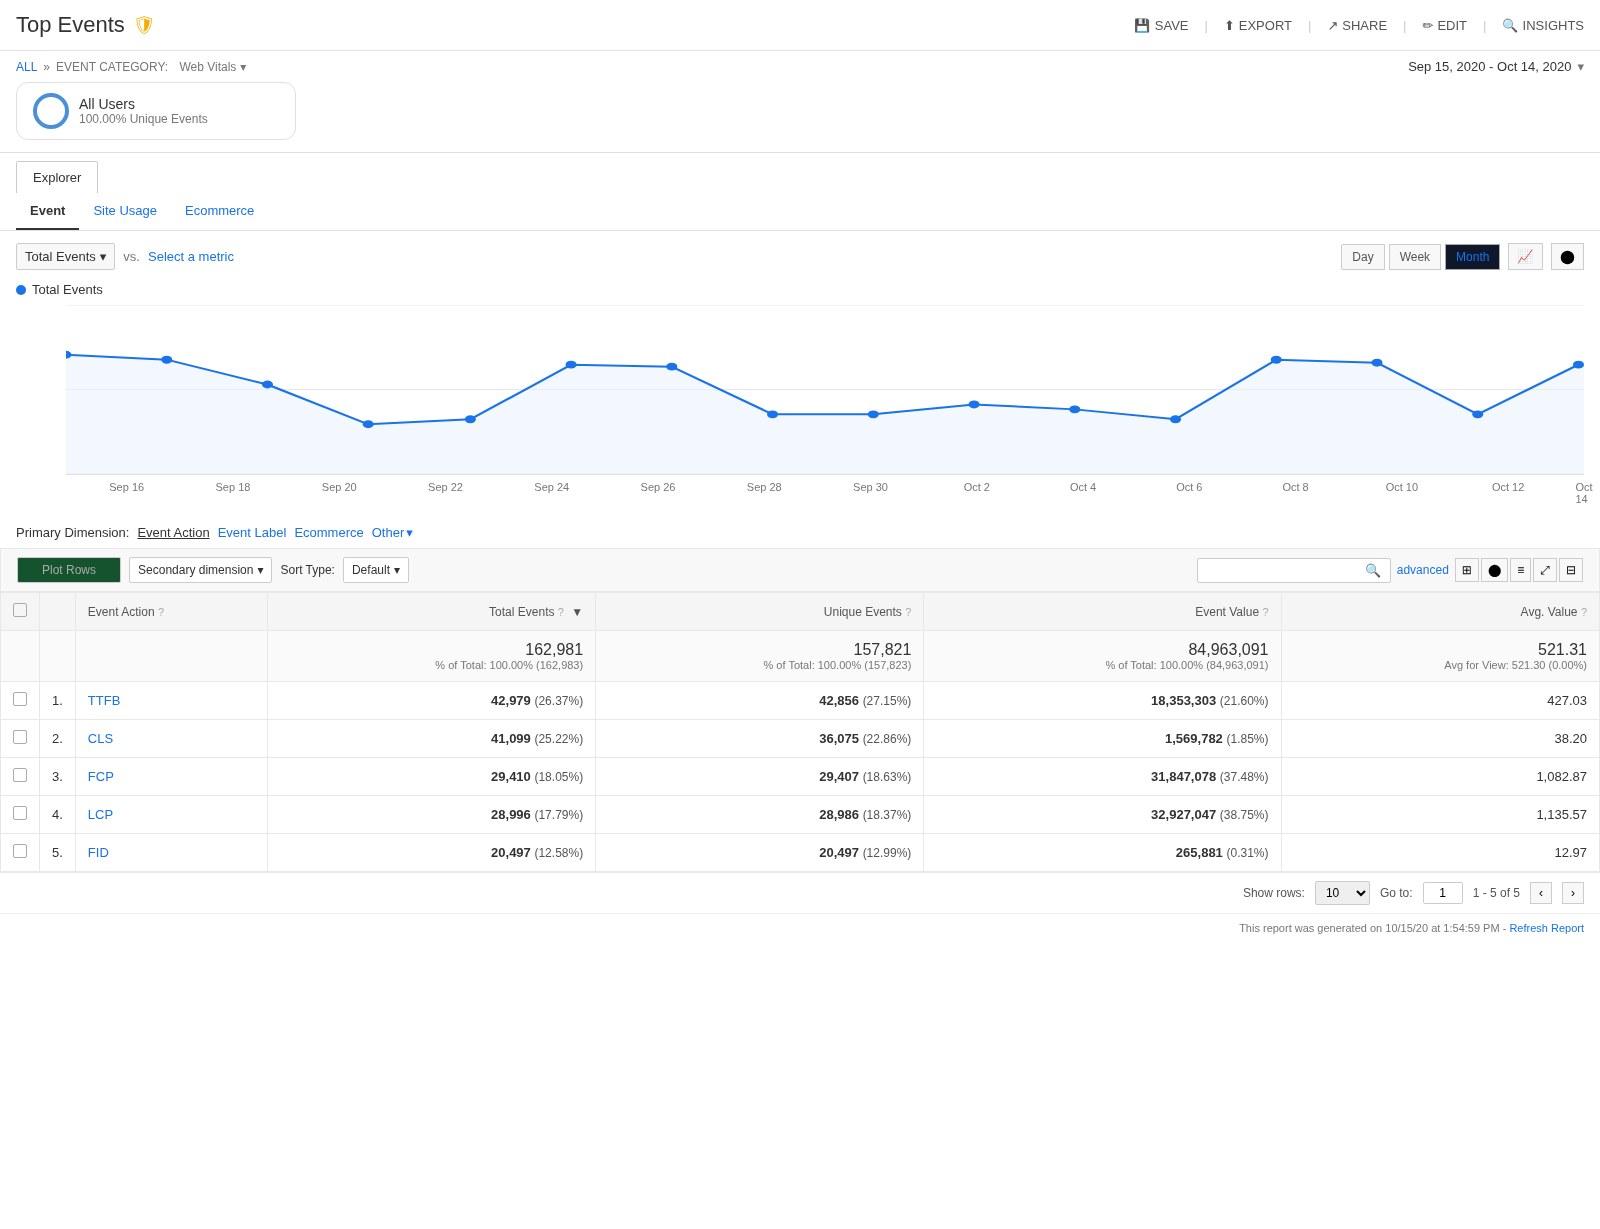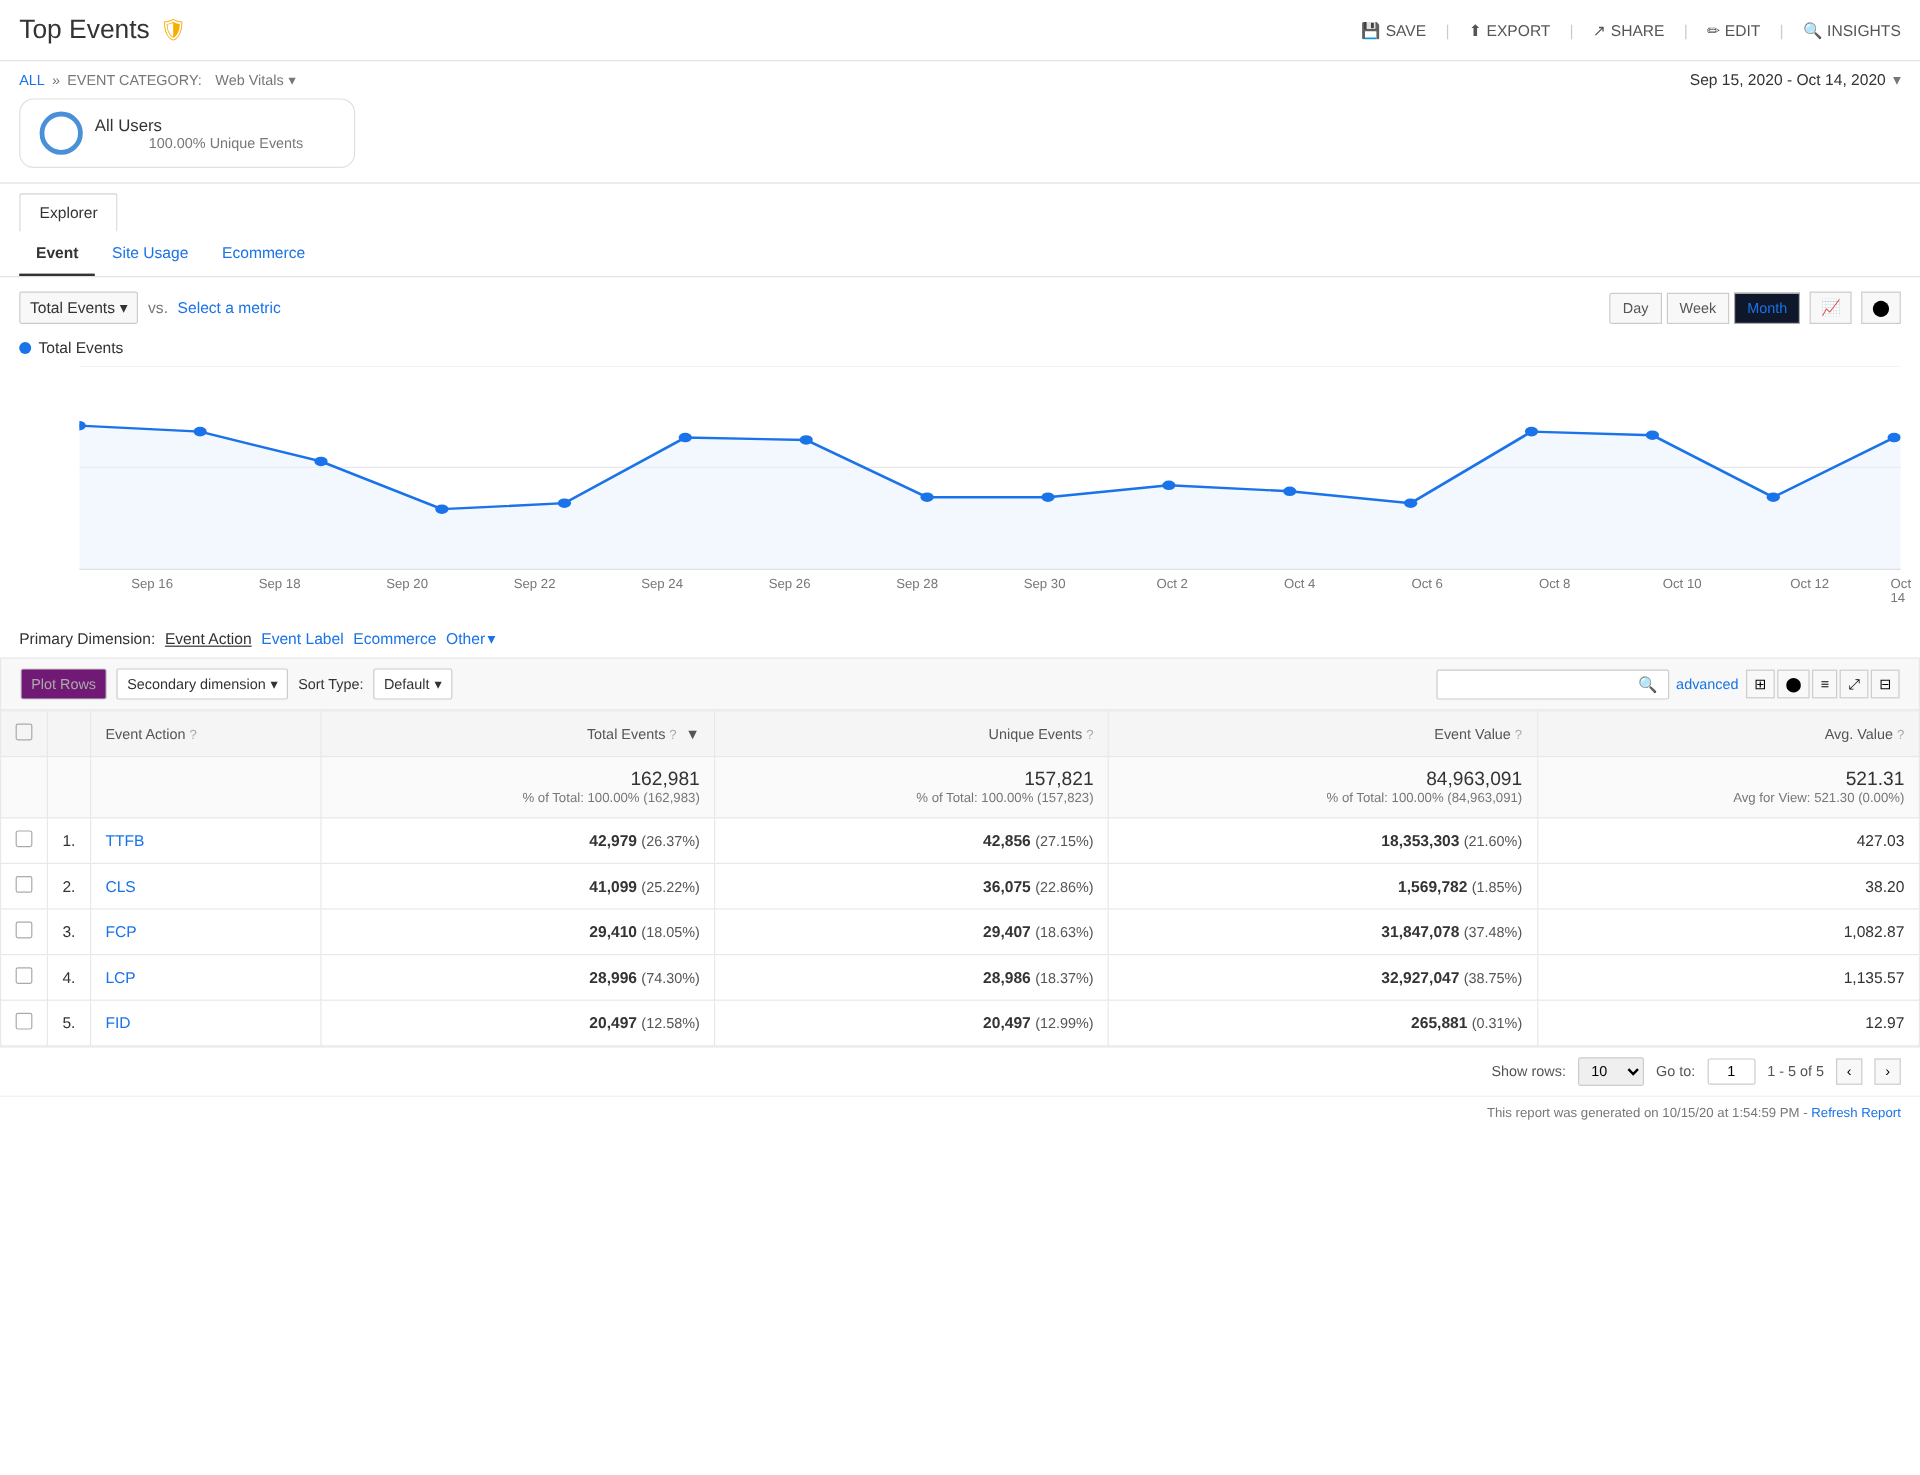--- a/index.html
+++ b/index.html
@@ -24,21 +24,21 @@
     .dropdown-arrow { color: #777; }
 
     
     .segments-bar { display: flex; align-items: stretch; padding: 0 16px 12px; gap: 0; }
     .segment-item { border: 1px solid #e0e0e0; border-radius: 12px; padding: 10px 16px; display: flex; align-items: center; gap: 10px; min-width: 280px; }
     .segment-add { border: 1px solid #e0e0e0; border-radius: 2px; padding: 10px 16px; display: flex; align-items: center; gap: 10px; min-width: 280px; margin-left: 8px; color: #777; cursor: pointer; }
     .segment-circle { width: 36px; height: 36px; border-radius: 50%; border: 4px solid #4a90d9; flex-shrink: 0; }
     .segment-circle-empty { width: 36px; height: 36px; border-radius: 50%; border: 2px solid #ccc; flex-shrink: 0; background: #f5f5f5; }
     .segment-info { display: flex; flex-direction: column; }
     .segment-name { font-size: 14px; font-weight: 500; color: #333; }
-    .segment-desc { font-size: 12px; color: #777; margin-left: 45px; }
+    .segment-desc { font-size: 12px; color: #777; }
 
     
     .explorer-section { padding: 8px 16px 0; border-top: 1px solid #e0e0e0; }
     .explorer-tab { display: inline-block; padding: 8px 16px; border: 1px solid #ccc; border-bottom: none; font-size: 13px; font-weight: 500; cursor: pointer; background: #fff; border-radius: 2px 2px 0 0; }
 
     
     .sub-tabs { display: flex; align-items: center; gap: 0; padding: 0 16px; border-bottom: 1px solid #e0e0e0; }
     .sub-tab { padding: 10px 14px; font-size: 13px; cursor: pointer; color: #555; border-bottom: 2px solid transparent; }
     .sub-tab.active { color: #333; font-weight: 600; border-bottom: 2px solid #333; }
     .sub-tab.blue { color: #1a73e8; }
@@ -70,21 +70,21 @@
     
     .primary-dim { display: flex; align-items: center; gap: 8px; padding: 12px 16px 8px; font-size: 13px; }
     .primary-dim-label { font-weight: 500; color: #333; }
     .dim-option { color: #1a73e8; cursor: pointer; }
     .dim-option.active { color: #333; font-weight: 500; text-decoration: underline; }
     .dim-other { display: flex; align-items: center; gap: 2px; color: #1a73e8; cursor: pointer; }
 
     
     .table-controls { display: flex; align-items: center; justify-content: space-between; padding: 8px 16px; background: #f8f8f8; border: 1px solid #e8e8e8; }
     .table-controls-left { display: flex; align-items: center; gap: 8px; }
-    .plot-rows-btn { padding: 5px 8px; border: 1px solid #ccc; background: #701a75; font-size: 12px; color: #aaa; cursor: pointer; border-radius: 2px; }
+    .plot-rows-btn { padding: 5px 24px; border: 1px solid #ccc; background: #14532d; font-size: 12px; color: #aaa; cursor: pointer; border-radius: 2px; }
     .dimension-dropdown { display: flex; align-items: center; gap: 4px; border: 1px solid #ccc; border-radius: 2px; padding: 5px 8px; cursor: pointer; font-size: 12px; background: #fff; }
     .sort-type { display: flex; align-items: center; gap: 4px; font-size: 12px; color: #333; }
     .sort-dropdown { display: flex; align-items: center; gap: 4px; border: 1px solid #ccc; border-radius: 2px; padding: 5px 8px; cursor: pointer; font-size: 12px; background: #fff; }
     .table-controls-right { display: flex; align-items: center; gap: 6px; }
     .search-box { display: flex; align-items: center; border: 1px solid #ccc; border-radius: 2px; padding: 4px 8px; background: #fff; }
     .search-input { border: none; outline: none; font-size: 12px; width: 160px; }
     .search-icon-btn { cursor: pointer; color: #777; }
     .advanced-link { color: #1a73e8; cursor: pointer; font-size: 12px; }
     .view-icons { display: flex; gap: 2px; }
     .view-icon-btn { padding: 4px 6px; border: 1px solid #ccc; background: #f8f8f8; cursor: pointer; font-size: 12px; }
@@ -465,21 +465,21 @@
       <tr>
     <td class="col-check">
       <span class="cb"></span>
     </td>
     <td class="col-num">4.</td>
     <td>
       <span class="col-event">LCP</span>
     </td>
     <td class="right">
       <span class="cell-value">28,996</span>
-      <span class="cell-pct"> (74.30%)</span>
+      <span class="cell-pct"> (17.79%)</span>
     </td>
     <td class="right">
       <span class="cell-value">28,986</span>
       <span class="cell-pct"> (18.37%)</span>
     </td>
     <td class="right">
       <span class="cell-value">32,927,047</span>
       <span class="cell-pct"> (38.75%)</span>
     </td>
     <td class="right">1,135.57</td>

